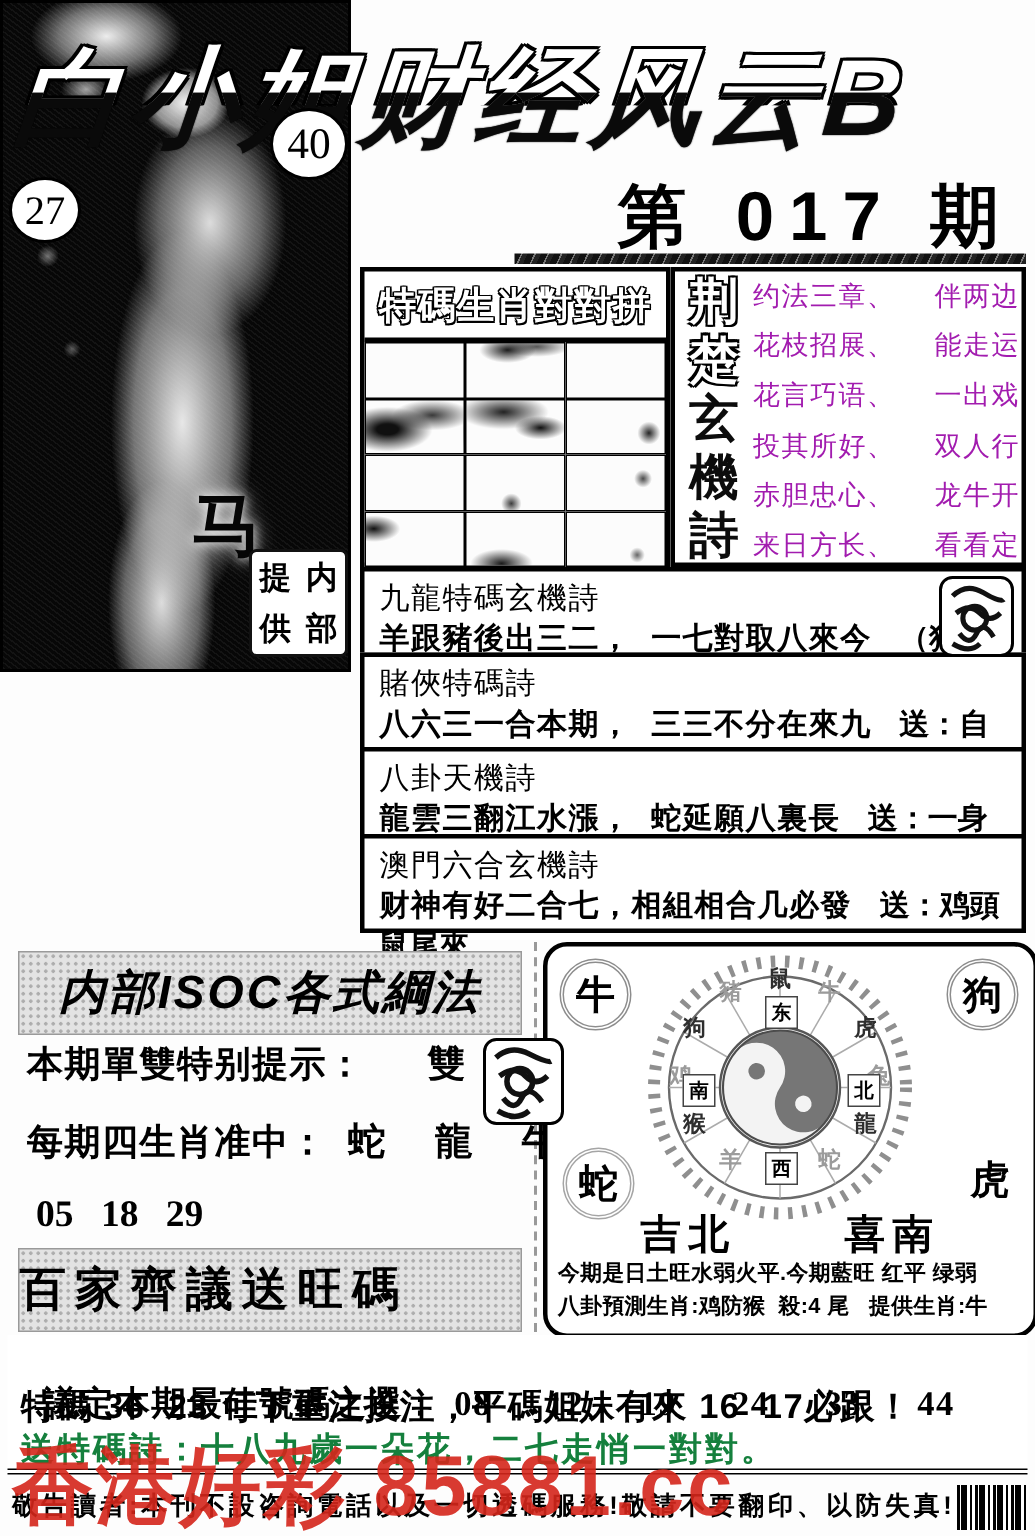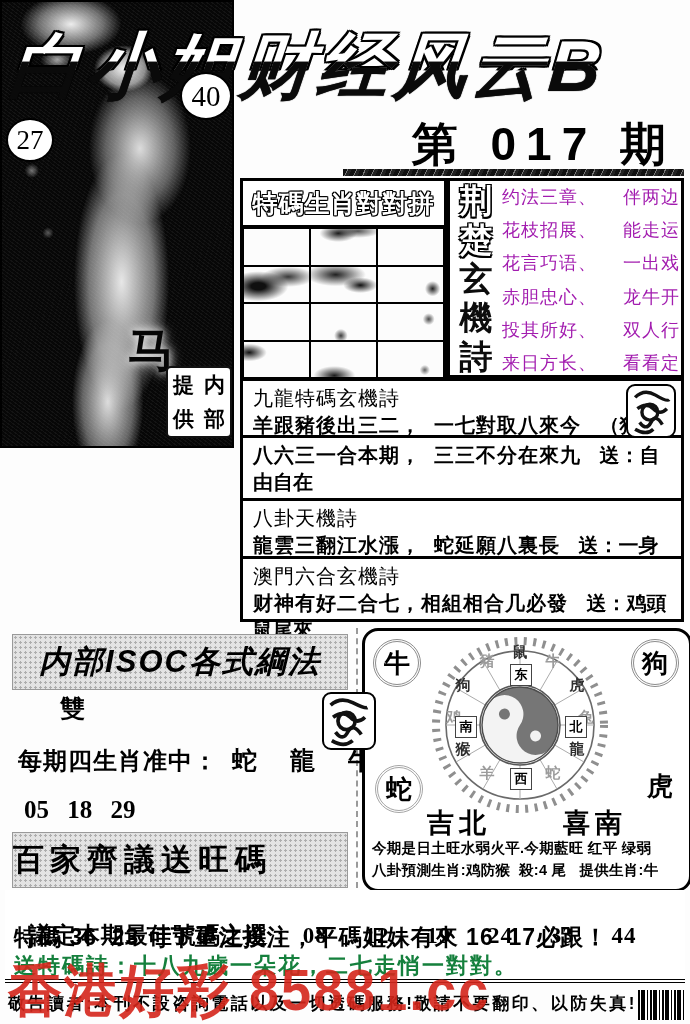--- a/index.html
+++ b/index.html
@@ -205,65 +205,67 @@
       </div>
     <div class="jcrow">
         <span>花枝招展、</span>
         <span>能走运</span>
       </div>
     <div class="jcrow">
         <span>花言巧语、</span>
         <span>一出戏</span>
       </div>
     <div class="jcrow">
+        <span>投其所好、</span>
+        <span>双人行</span>
+      </div>
+    <div class="jcrow">
         <span>赤胆忠心、</span>
         <span>龙牛开</span>
-      </div>
-    <div class="jcrow">
-        <span>投其所好、</span>
-        <span>双人行</span>
       </div>
     <div class="jcrow">
         <span>来日方长、</span>
         <span>看看定</span>
       </div>
   </div>
 </div>
 
 <div class="prow rowA">
   <span class="ptitle">九龍特碼玄機詩</span>
   <span class="pline">羊跟豬後出三二，  一七對取八來今</span>
   <span class="pnote">（狗馬猴牛鼠）</span>
   <div class="sealstamp stampA">
     <svg viewBox="0 0 40 44">
         <path d="M6 10 Q14 2 24 8 T36 12 M8 20 q8 -6 14 0 q6 6 12 0 M10 32 q6 8 10 0 q4 -8 10 2 M6 38 q10 6 16 0" stroke="#111" stroke-width="3" fill="none"></path>
         <circle cx="19" cy="23" r="7" fill="none" stroke="#111" stroke-width="3"></circle>
       </svg>
   </div>
 </div>
 <div class="prow rowB">
+  <span class="ptitle">賭俠特碼詩</span>
   <span class="pline">八六三一合本期，  三三不分在來九</span>
   <span class="pnote">送：自由自在</span>
 </div>
 <div class="prow rowC">
   <span class="ptitle">八卦天機詩</span>
   <span class="pline">龍雲三翻江水漲，  蛇延願八裏長</span>
   <span class="pnote">送：一身而二任</span>
 </div>
 <div class="prow rowD">
   <span class="ptitle">澳門六合玄機詩</span>
   <span class="pline">财神有好二合七，相組相合几必發</span>
   <span class="pnote">送：鸡頭鼠尾來</span>
 </div>
 
 <div class="abs divider-v"></div>
 <div class="abs mottle isochead">
   <span>内部ISOC各式綱法</span>
 </div>
 <div class="abs isorow ir1">
+  <span class="lbl">本期單雙特别提示：</span>
   <span class="val">雙</span>
 </div>
 <div class="abs isorow ir2">
   <span class="lbl">每期四生肖准中：</span>
   <span class="val">蛇 龍 牛 虎</span>
 </div>
 <div class="abs isorow ir3">
   <span class="val">05 18 29</span>
 </div>
 <div class="sealstamp stampB">

